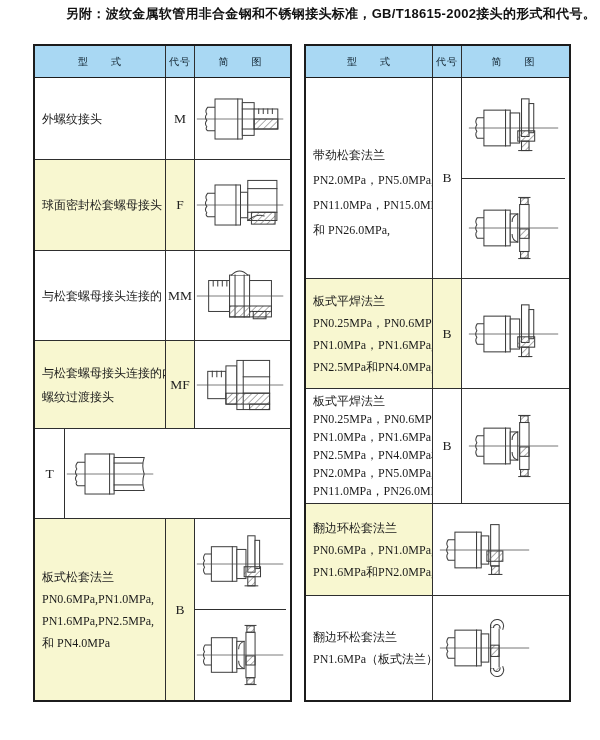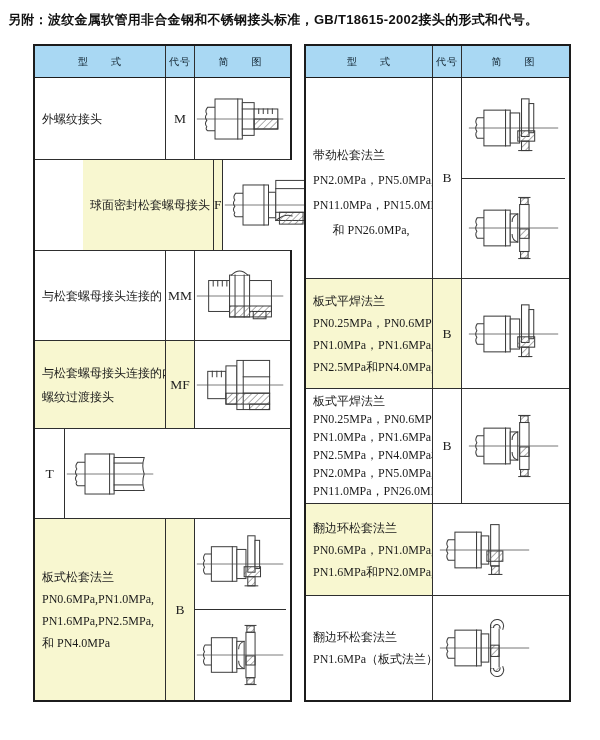--- a/index.html
+++ b/index.html
@@ -1,23 +1,23 @@
 <!DOCTYPE html>
 <html><head>
 <meta charset="utf-8">
 <style>
   html,body{margin:0;padding:0;}
   .page{
     position:relative;width:600px;height:740px;background:#ffffff;
     font-family:"Liberation Serif","DejaVu Serif",serif;color:#1a1a1a;overflow:hidden;
   }
   .title{
-    position:absolute;left:8px;top:11px;width:588px;
+    position:absolute;left:8px;top:5px;width:588px;
     font-family:"Liberation Sans","DejaVu Sans",sans-serif;
-    font-weight:700;font-size:13px;letter-spacing:0.3px;color:#111;
+    font-weight:700;font-size:13px;letter-spacing:0.3px;color:#111;text-align:right;
   }
   .tables{position:absolute;left:33px;top:44px;display:flex;gap:12px;}
   .half{border:2px solid #1c1c1c;background:#fff;}
   .half.left{width:255px;}
   .half.right{width:263px;}
   .hrow{display:flex;height:31px;background:#a9d8f3;border-bottom:1.5px solid #1c1c1c;}
   .hcell{
     box-sizing:border-box;display:flex;align-items:center;justify-content:center;
     font-size:10px;color:#10222e;letter-spacing:1px;
   }
@@ -76,21 +76,21 @@
                   <line x1="80" y1="24" x2="80" y2="29"></line>
                   <line x1="85" y1="24" x2="85" y2="29"></line>
                   <rect x="65" y="35" width="26" height="11" fill="url(#hatchP)"></rect>
                 </g>
                 <line x1="2" y1="35" x2="97" y2="35" stroke="#4a4a4a" stroke-width="0.8"></line>
               </svg>
             </div>
           </div>
         </div>
         <div class="row" style="height: 91px;">
-          <div class="cell type hl" style="width: 130px; margin-left: 48px;">
+          <div class="cell type hl" style="width: 130px;">
             <div class="tline" style="line-height: 22px;">球面密封松套螺母接头</div>
           </div>
           <div class="cell code hl" style="width: 29px;">F</div>
           <div class="cell diag" style="width: 92px;">
             <div class="dslot">
               <svg viewBox="0 0 100 70" width="94" height="66">
                 <g fill="#fff" stroke="#3c3c3c" stroke-width="1.1" stroke-linecap="square">
                   <path d="M22,22 L14,22 Q10.5,26 13,29.5 Q10,33 13,36.5 Q10,40 13,43.5 Q11,46 14,48 L22,48"></path>
                   <rect x="22" y="13" width="28" height="44"></rect>
                   <line x1="45" y1="13" x2="45" y2="57"></line>
@@ -229,21 +229,21 @@
         <div class="hrow">
           <div class="hcell" style="width: 126px;">型　　式</div>
           <div class="hcell" style="width: 29px;">代号</div>
           <div class="hcell" style="width: 104px;">简　　图</div>
         </div>
         <div class="row" style="height: 200px;">
           <div class="cell type" style="width: 126px; margin-top: 30px;">
             <div class="tline" style="line-height: 25px;">带劲松套法兰</div>
             <div class="tline" style="line-height: 25px;">PN2.0MPa，PN5.0MPa,</div>
             <div class="tline" style="line-height: 25px;">PN11.0MPa，PN15.0MPa,</div>
-            <div class="tline" style="line-height: 25px; text-align: center;">和 PN26.0MPa,</div>
+            <div class="tline" style="line-height: 25px;">和 PN26.0MPa,</div>
           </div>
           <div class="cell code" style="width: 29px;">B</div>
           <div class="cell diag" style="width: 104px;">
             <div class="dslot">
               <svg viewBox="0 0 100 70" width="94" height="66">
                 <g fill="#fff" stroke="#3c3c3c" stroke-width="1.1" stroke-linecap="square">
                   <path d="M18,24 L11,24 Q8,28 10.5,31.5 Q8,35 10.5,38.5 Q8,42 11,46 L18,46"></path>
                   <rect x="18" y="16" width="28" height="38"></rect>
                   <line x1="41" y1="16" x2="41" y2="54"></line>
                   <rect x="46" y="19" width="10" height="32"></rect>

